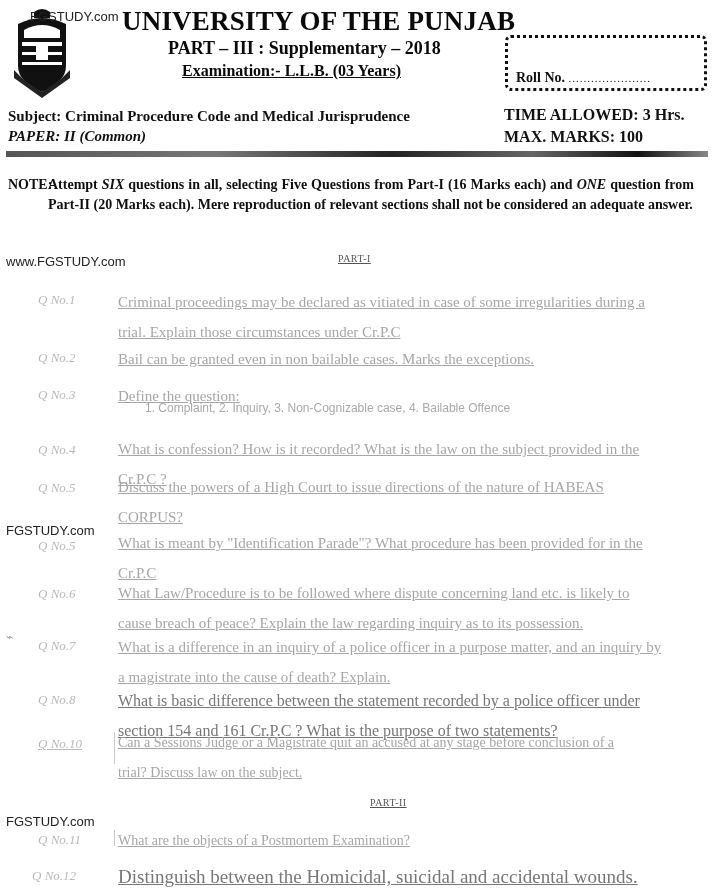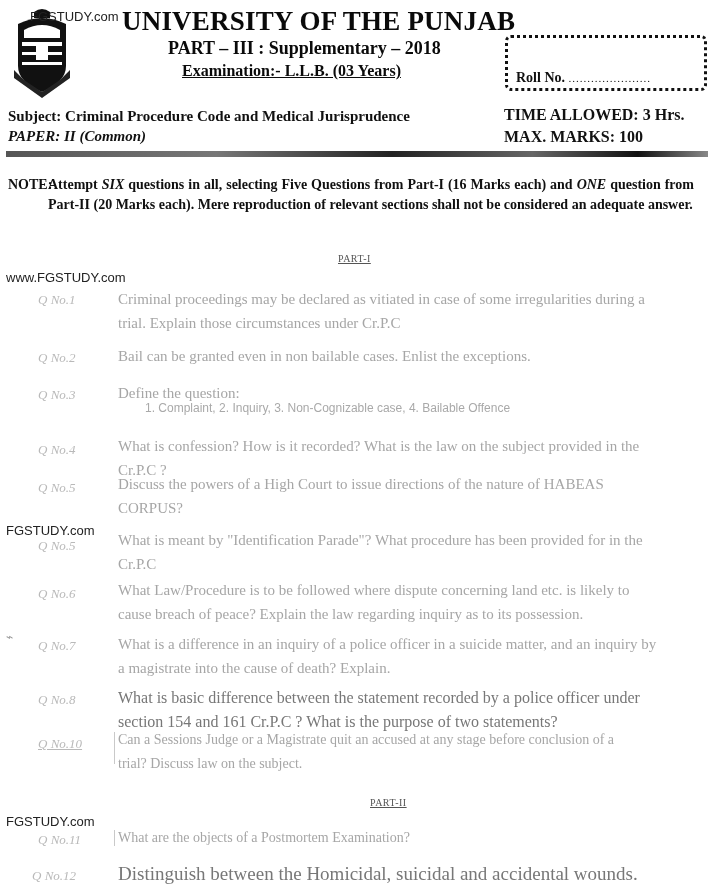--- a/index.html
+++ b/index.html
@@ -24,21 +24,21 @@
     .time { left: 504px; top: 106px; font-size: 16px; font-weight: bold; }
     .marks { left: 504px; top: 128px; font-size: 16px; font-weight: bold; }
     .rule { left: 6px; top: 151px; width: 702px; height: 6px; background: linear-gradient(90deg, #555 0%, #777 30%, #222 55%, #666 75%, #111 90%, #888 100%); }
     .note { left: 8px; top: 175px; width: 690px; font-size: 14px; font-weight: bold; line-height: 20px; }
     .note-label { display: inline-block; width: 40px; vertical-align: top; }
     .note-text { display: inline-block; width: 646px; vertical-align: top; text-align: justify; }
     .note-text i { font-style: italic; }
     .wm { font-family: "Liberation Sans", sans-serif; font-size: 13px; color: #222; }
     .part-head { font-size: 10px; text-decoration: underline; color: #555; letter-spacing: 0.5px; }
     .q-label { font-style: italic; font-size: 13px; color: #b9b9b9; width: 70px; }
-    .q-text { left: 118px; width: 540px; font-size: 15px; line-height: 24px; color: #a6a6a6; }
+    .q-text { left: 118px; width: 540px; font-size: 15px; line-height: 30px; color: #a6a6a6; text-decoration: underline; }
     .q-dark { color: #777; }
     .q-sub { font-family: "Liberation Sans", sans-serif; font-size: 12px; color: #a9a9a9; }
     .vbar { width: 1px; background: #c9c9c9; }
   </style>
 </head>
 <body>
 
 <div class="abs logo">
   <svg width="60" height="92" viewBox="0 0 60 92">
     <path d="M22 4 Q30 -2 38 4 L38 10 L22 10 Z" fill="#111"></path>
@@ -69,49 +69,49 @@
 <div class="abs paper">PAPER: II (Common)</div>
 <div class="abs time">TIME ALLOWED: 3 Hrs.</div>
 <div class="abs marks">MAX. MARKS: 100</div>
 
 <div class="abs rule"></div>
 
 <div class="abs note">
   <span class="note-label">NOTE:</span><span class="note-text"><span>Attempt </span><i>SIX</i><span> questions in all, selecting Five Questions from Part-I (16 Marks each) and </span><i>ONE</i><span> question from Part-II (20 Marks each). Mere reproduction of relevant sections shall not be considered an adequate answer.</span></span>
 </div>
 
-<div class="abs wm" style="left:6px; top:254px;margin-top:16px;">www.FGSTUDY.com</div>
+<div class="abs wm" style="left:6px; top:254px;">www.FGSTUDY.com</div>
 <div class="abs part-head" style="left:338px; top:253px;">PART-I</div>
 
 <div class="abs q-label" style="left:38px; top:292px;">Q No.1</div>
 <div class="abs q-text" style="top:287px;">Criminal proceedings may be declared as vitiated in case of some irregularities during a trial. Explain those circumstances under Cr.P.C</div>
 
 <div class="abs q-label" style="left:38px; top:350px;">Q No.2</div>
-<div class="abs q-text" style="top:344px; width:560px;">Bail can be granted even in non bailable cases. Enlist the exceptions.</div>
+<div class="abs q-text" style="top:344px; width:560px;">Bail can be granted even in non bailable cases. Marks the exceptions.</div>
 
 <div class="abs q-label" style="left:38px; top:387px;">Q No.3</div>
 <div class="abs q-text" style="top:381px;">Define the question:</div>
 <div class="abs q-sub" style="left:145px; top:401px;">1.   Complaint,  2. Inquiry,  3. Non-Cognizable case,   4. Bailable Offence</div>
 
 <div class="abs q-label" style="left:38px; top:442px;">Q No.4</div>
 <div class="abs q-text" style="top:434px; width:525px;">What is confession? How is it recorded? What is the law on the subject provided in the Cr.P.C ?</div>
 
 <div class="abs q-label" style="left:38px; top:480px;">Q No.5</div>
 <div class="abs q-text" style="top:472px; width:520px;">Discuss the powers of a High Court to issue directions of the nature of HABEAS CORPUS?</div>
 
 <div class="abs wm" style="left:6px; top:523px;">FGSTUDY.com</div>
 <div class="abs q-label" style="left:38px; top:538px;">Q No.5</div>
 <div class="abs q-text" style="top:528px; width:540px;">What is meant by "Identification Parade"? What procedure has been provided for in the Cr.P.C</div>
 
 <div class="abs q-label" style="left:38px; top:586px;">Q No.6</div>
 <div class="abs q-text" style="top:578px; width:530px;">What Law/Procedure is to be followed where dispute concerning land etc. is likely to cause breach of peace? Explain the law regarding inquiry as to its possession.</div>
 
 <div class="abs" style="left:6px; top:630px; color:#999; font-size:12px;">⌁</div>
 <div class="abs q-label" style="left:38px; top:638px;">Q No.7</div>
-<div class="abs q-text" style="top:632px; width:545px;">What is a difference in an inquiry of a police officer in a suicide matter, and an inquiry by a magistrate into the cause of death? Explain.</div>
+<div class="abs q-text" style="top:632px; width:545px;">What is a difference in an inquiry of a police officer in a purpose matter, and an inquiry by a magistrate into the cause of death? Explain.</div>
 
 <div class="abs q-label" style="left:38px; top:692px;">Q No.8</div>
 <div class="abs q-text q-dark" style="top:686px; width:560px; font-size:16px;">What is basic difference between the statement recorded by a police officer under section 154 and 161 Cr.P.C ? What is the purpose of two statements?</div>
 
 <div class="abs vbar" style="left:114px; top:732px; height:32px;"></div>
 <div class="abs q-label" style="left:38px; top:736px;text-decoration:underline;">Q No.10</div>
 <div class="abs q-text" style="top:728px; width:500px; font-size:14px;">Can a Sessions Judge or a Magistrate quit an accused at any stage before conclusion of a trial? Discuss law on the subject.</div>
 
 <div class="abs part-head" style="left:370px; top:797px;">PART-II</div>
 <div class="abs wm" style="left:6px; top:814px;">FGSTUDY.com</div>

